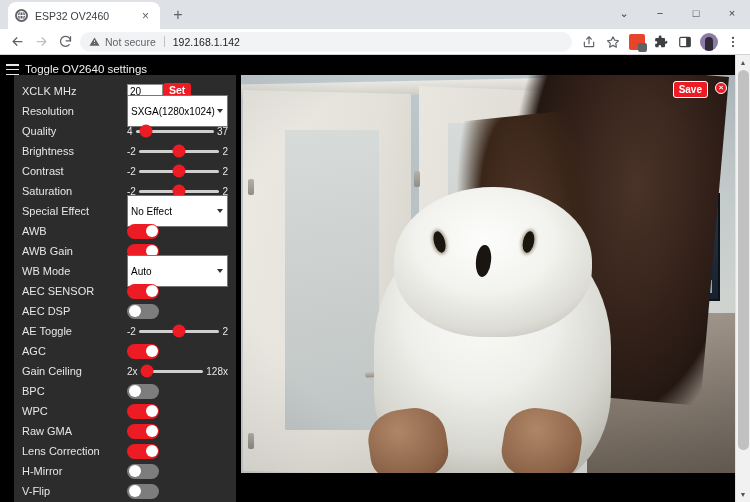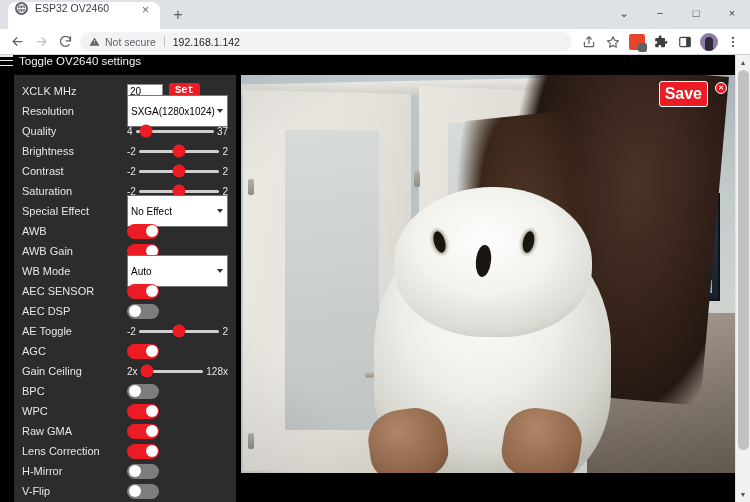--- a/index.html
+++ b/index.html
@@ -14,21 +14,21 @@
   .browser { width: 750px; height: 502px; display: flex; flex-direction: column; }
 
   .tabstrip {
     height: 29px; background: #dee1e6;
     display: flex; align-items: flex-end; position: relative;
     padding-left: 8px;
   }
   .tab {
     width: 152px; height: 27px;
     background: #fff; border-radius: 8px 8px 0 0;
-    display: flex; align-items: flex-start; padding: 0 7px;
+    display: flex; align-items: center; padding: 0 7px;
     position: relative;
   }
   .tab-favicon {
     width: 13px; height: 13px; border-radius: 50%;
     background: #5f6368; flex: 0 0 13px;
     display: flex; align-items: center; justify-content: center;
     margin-right: 7px;
   }
   .tab-favicon svg { width: 11px; height: 11px; display: block; }
   .tab-title {
@@ -109,22 +109,22 @@
   .viewport {
     flex: 1; background: #000; position: relative;
     display: flex; overflow: hidden;
   }
   .page {
     flex: 1; background: #000; position: relative;
     display: flex; flex-direction: column; overflow: hidden;
   }
 
   .page-header {
-    height: 20px; display: flex; align-items: flex-start;
-    color: #f0f0f0; font-size: 11.5px;
+    height: 20px; display: flex; align-items: flex-end;
+    padding-left: 6px; color: #f0f0f0; font-size: 11.5px;
     flex: 0 0 20px;
   }
   .hamburger {
     width: 13px; height: 11px; margin-right: 6px;
     display: flex; flex-direction: column; justify-content: space-between;
   }
   .hamburger span { display: block; height: 1.5px; background: #e8e8e8; }
 
   .page-body { flex: 1; display: flex; padding: 0 0 0 14px; min-height: 0; }
 
@@ -145,22 +145,22 @@
   .row-ctl { flex: 1; display: flex; align-items: center; min-width: 0; }
 
   .txt-input {
     width: 36px; height: 15px; background: #fff;
     border: 1px solid #8c8c8c; font-size: 10px; color: #000;
     padding: 0 2px; font-family: "Liberation Sans", sans-serif;
   }
   .set-btn {
     background: #ed1c24; color: #fff; font-size: 10.5px;
     font-weight: bold; border: none; border-radius: 3px;
-    padding: 1px 6px; margin-left: 6px; line-height: 1.25;
-    font-family: Liberation Mono, monospace;
+    padding: 1px 6px; line-height: 1.25;
+    font-family: Liberation Sans, sans-serif;
   }
   .sel {
     width: 108px; height: 32px; background: #fff;
     border: 1px solid #767676; font-size: 10px; color: #000;
     display: flex; align-items: center; padding: 0 3px;
     position: relative; white-space: nowrap; overflow: hidden;
   }
   .sel .caret {
     position: absolute; right: 4px; top: 50%;
     transform: translateY(-50%);
@@ -201,21 +201,21 @@
   .video-panel {
     flex: 1; margin-left: 5px; position: relative;
     overflow: hidden; min-width: 0;
   }
   .stream {
     position: absolute; left: 0; top: 0; right: 0;
     height: 398px; overflow: hidden; background: #b9c6cb;
   }
   .save-btn {
     position: absolute; right: 27px; top: 6px; z-index: 20;
-    background: #ed1c24; color: #fff; font-size: 16px; font-weight: bold;
+    background: #ed1c24; color: #fff; font-size: 10px; font-weight: bold;
     border: 1.5px solid #fff; border-radius: 3px;
     padding: 0px 5px; line-height: 1.5;
   }
   .close-btn {
     position: absolute; right: 8px; top: 7px; z-index: 20;
     width: 12px; height: 12px; border-radius: 50%;
     background: #ed1c24; border: 1px solid #fff;
     color: #fff; font-size: 8px; line-height: 10px;
     text-align: center; font-weight: bold;
   }

